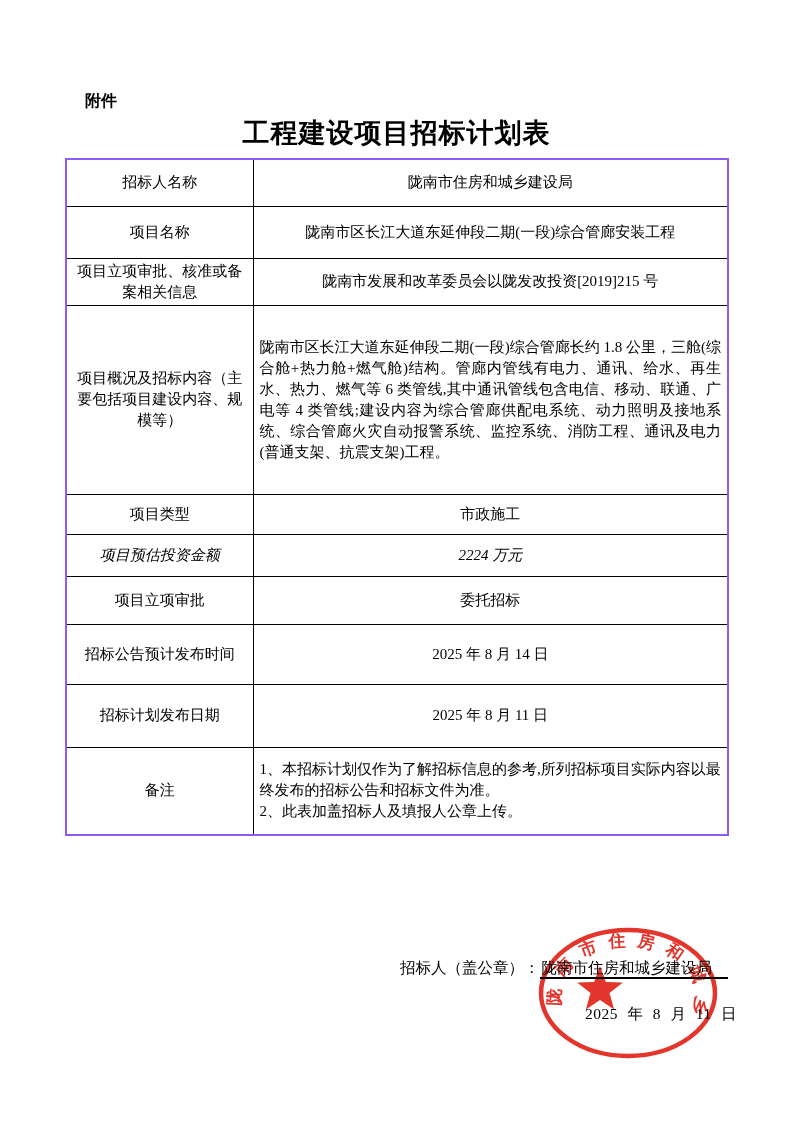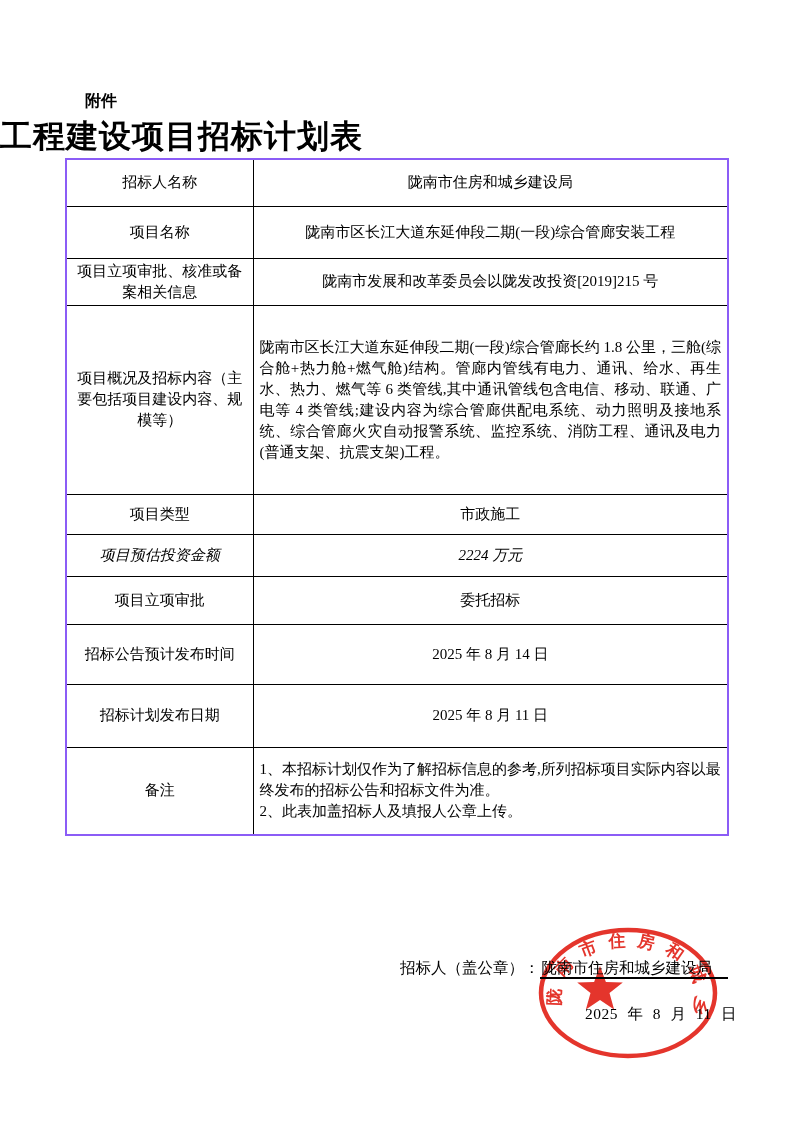--- a/index.html
+++ b/index.html
@@ -19,22 +19,22 @@
     left: 65px;
     font-size: 16px;
     font-weight: bold;
     margin-left: 20px;
   }
   .doc-title {
     position: absolute;
     top: 115px;
     left: 0;
     width: 793px;
-    text-align: left;
-    font-size: 32px;
+    text-align: center;
+    font-size: 27px;
     font-weight: bold;
     letter-spacing: 1px;
     font-family: "Liberation Sans", "DejaVu Sans", sans-serif;
   }
   table.main-table {
     position: absolute;
     top: 158px;
     left: 65px;
     width: 662px;
     border-collapse: collapse;

